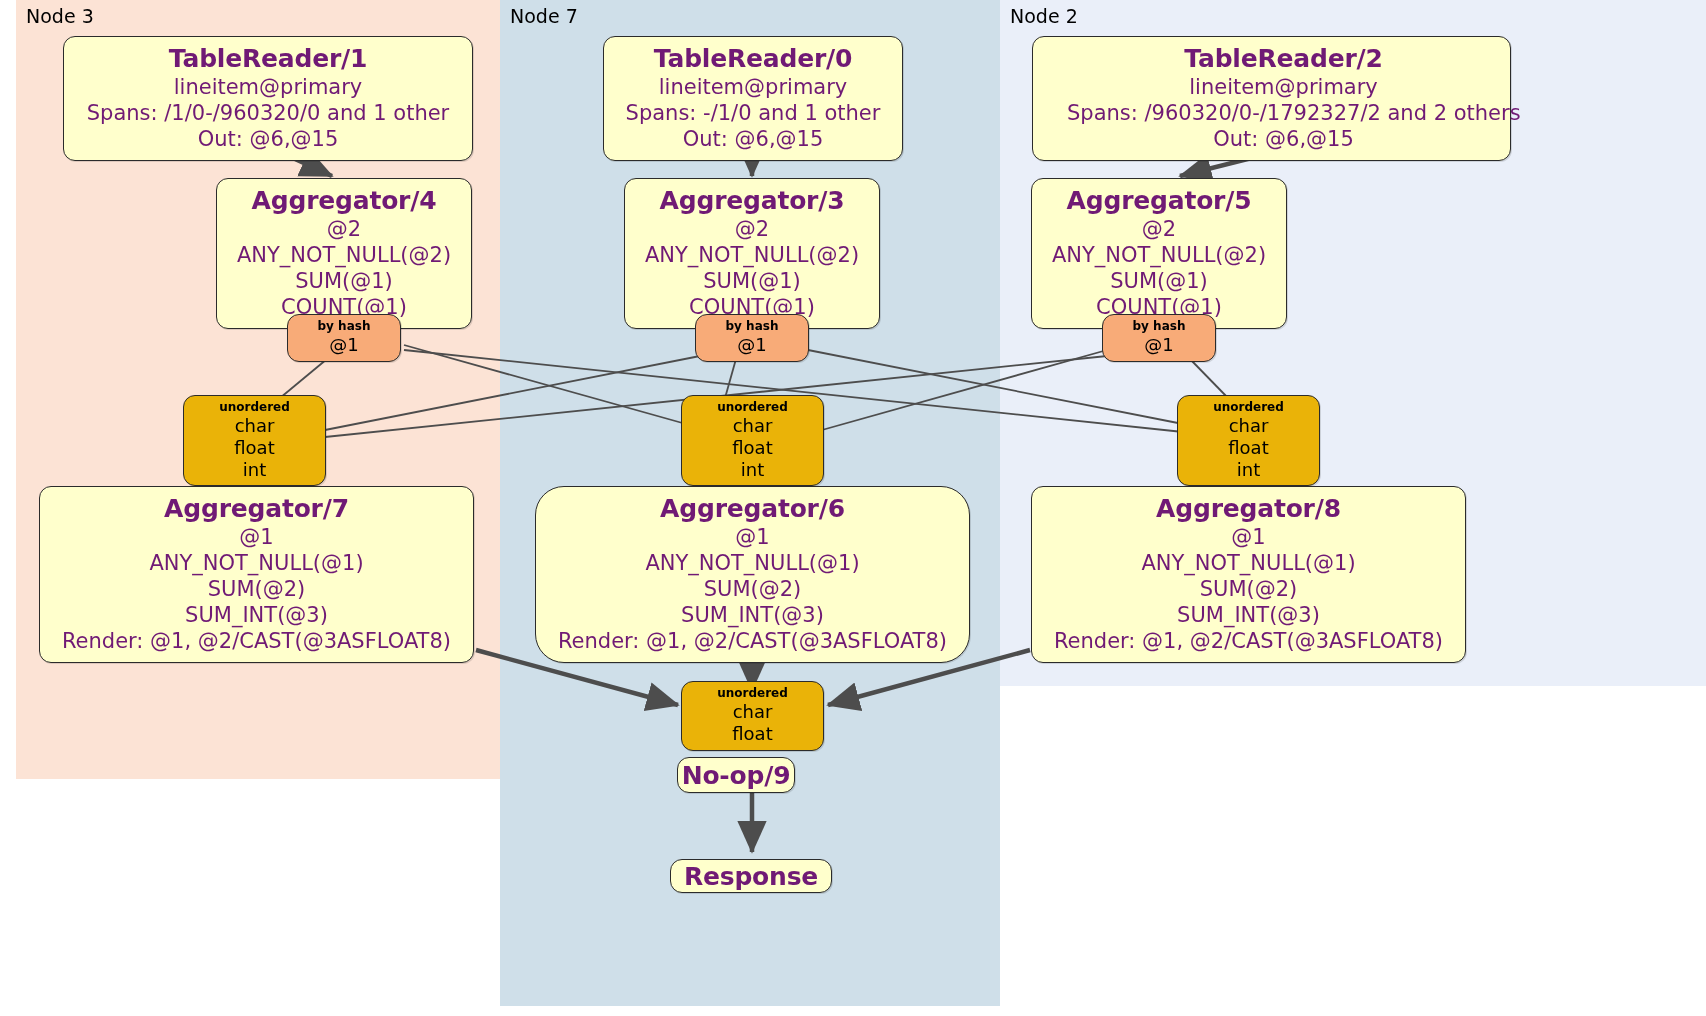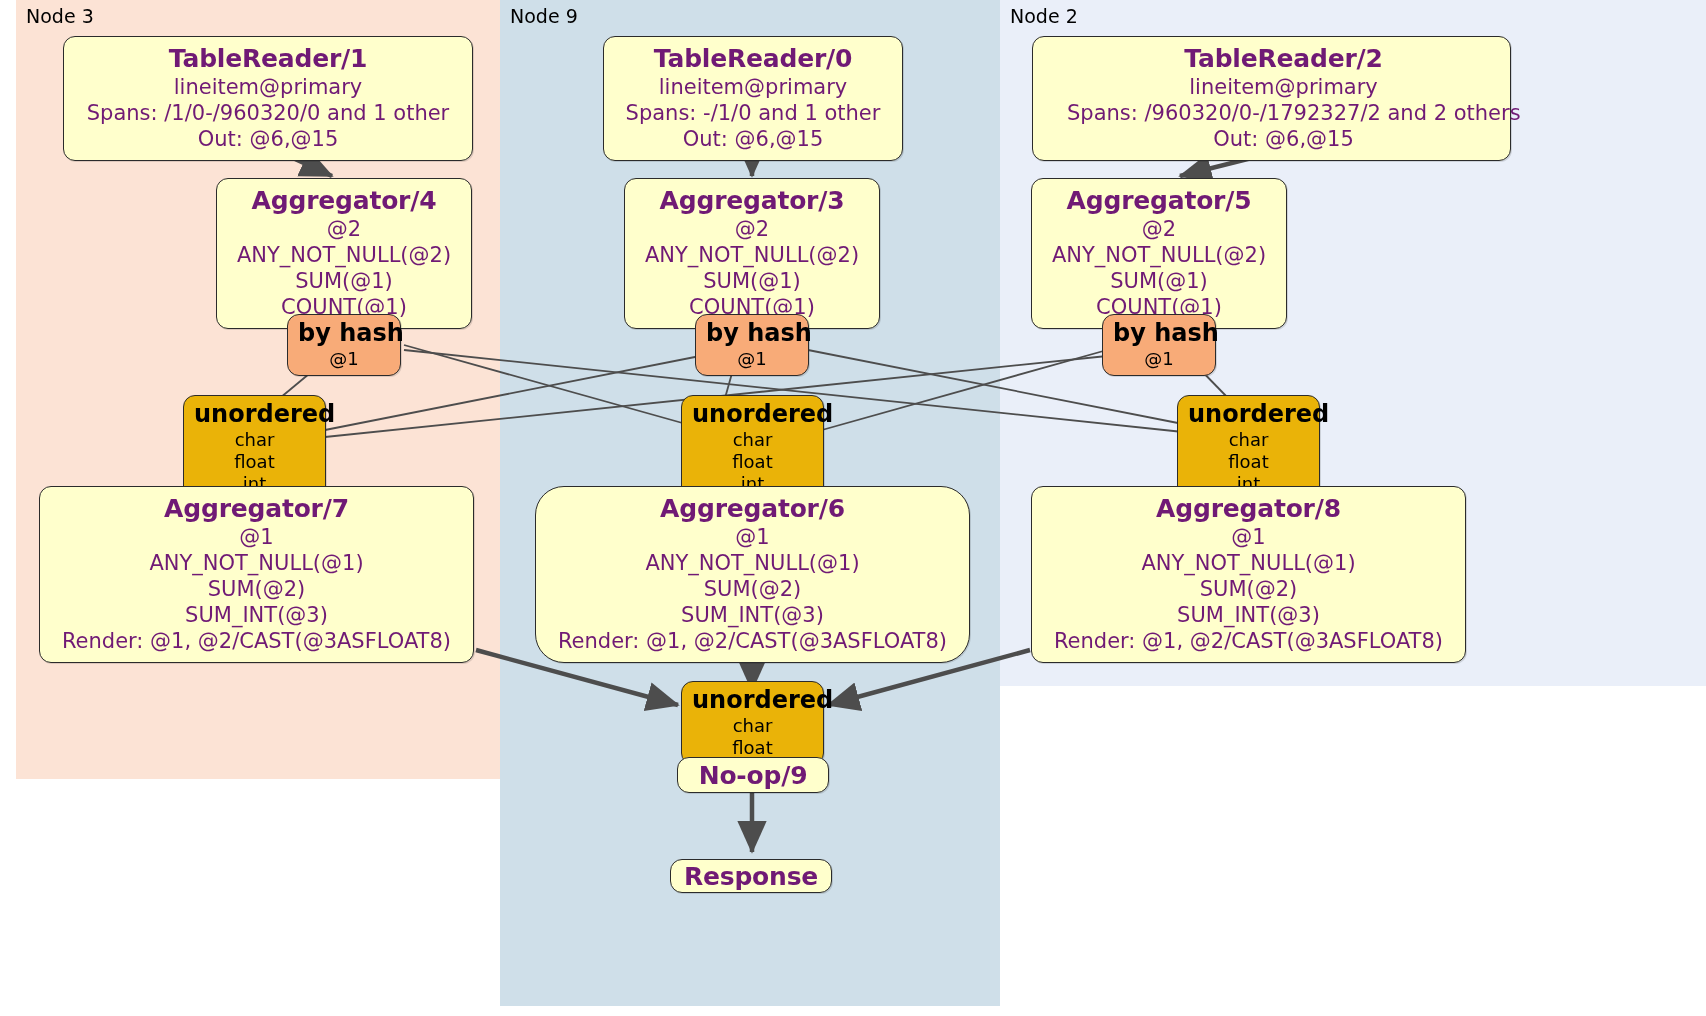--- a/index.html
+++ b/index.html
@@ -78,21 +78,21 @@
     box-shadow: 1px 1px 0 rgba(0,0,0,0.12);
   }
   .router.hash {
     background: #f8ab78;
   }
   .router.unord {
     background: #eab308;
   }
   .router .rttl {
     font-weight: bold;
-    font-size: 24px;
+    font-size: 12px;
     white-space: nowrap;
   }
   .router .rln {
     font-size: 18px;
     white-space: nowrap;
   }
   svg.edges {
     position: absolute;
     left: 0; top: 0;
     width: 1706px;
@@ -103,21 +103,21 @@
 </head>
 <body>
 
 <div id="canvas">
 
   <div class="node-panel" style="left:16px; top:0px; width:500px; height:779px; background:#fce3d5;">
     <div class="panel-label">Node 3</div>
   </div>
 
   <div class="node-panel" style="left:500px; top:0px; width:500px; height:1006px; background:#cfdfe9;">
-    <div class="panel-label">Node 9</div>
+    <div class="panel-label">Node 7</div>
   </div>
 
   <div class="node-panel" style="left:1000px; top:0px; width:706px; height:686px; background:#eaeff9;">
     <div class="panel-label">Node 2</div>
   </div>
 
   <svg class="edges" viewBox="0 0 1706 1016" xmlns="http://www.w3.org/2000/svg">
     <defs>
       <marker id="ah" markerWidth="9" markerHeight="9" refX="6.4" refY="3.2" orient="auto" markerUnits="strokeWidth">
         <path d="M0,0 L7.0,3.2 L0,6.4 z" fill="#4d4d4d"></path>
@@ -257,21 +257,21 @@
     <div class="ln">SUM_INT(@3)</div>
     <div class="ln">Render: @1, @2/CAST(@3ASFLOAT8)</div>
   </div>
 
   <div class="router unord" style="left:681px; top:681px; width:143px;">
     <div class="rttl">unordered</div>
     <div class="rln">char</div>
     <div class="rln">float</div>
   </div>
 
-  <div class="proc single" style="left:677px; top:757px; width:152px; height:36px;">
+  <div class="proc single" style="left:677px; top:757px; width:118px; height:36px;">
     <div class="ttl">No-op/9</div>
   </div>
 
   <div class="proc single" style="left:670px; top:859px; width:162px; height:34px;">
     <div class="ttl">Response</div>
   </div>
 
 </div>
 
 </body></html>

